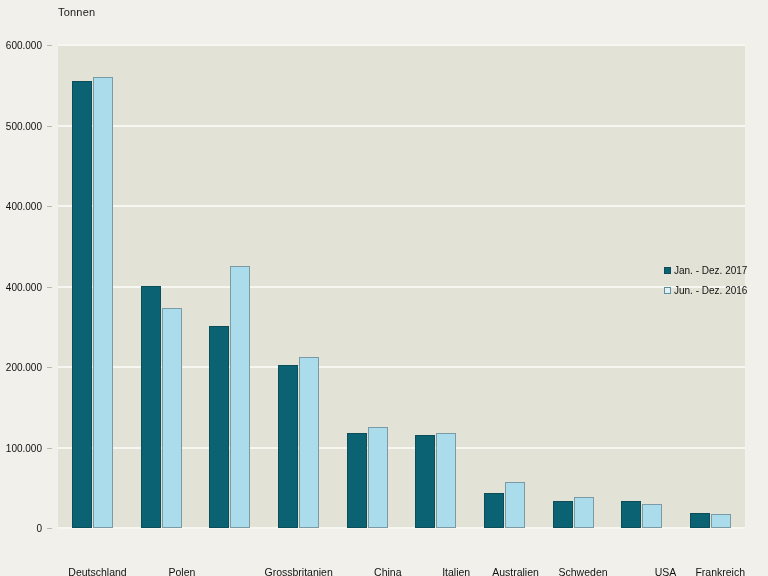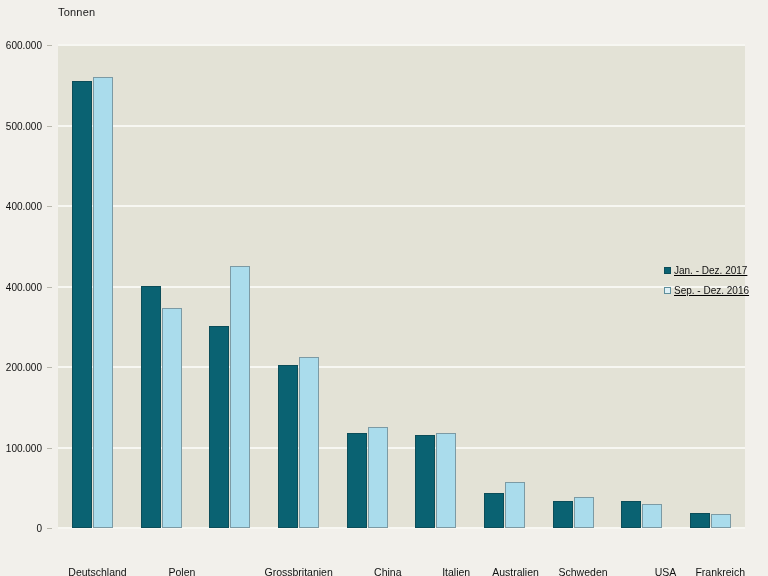--- a/index.html
+++ b/index.html
@@ -119,21 +119,20 @@
     position: absolute;
     left: 664px;
     top: 260px;
     width: 100px;
   }
   .legend-item {
     display: flex;
     align-items: center;
     height: 20px;
     white-space: nowrap;
-    text-decoration: underline;
   }
   .legend-swatch {
     width: 7px;
     height: 7px;
     margin-right: 3px;
     box-sizing: border-box;
     flex: 0 0 auto;
   }
   .legend-swatch.s2017 {
     background: #0a6272;
@@ -234,17 +233,17 @@
       <div class="x-tick-label" style="left: 618.3px; width: 68.7px;">Frankreich</div>
     </div>
 
   <div id="legend">
       <div class="legend-item">
         <span class="legend-swatch s2017"></span>
         <span class="legend-label">Jan. - Dez. 2017</span>
       </div>
       <div class="legend-item">
         <span class="legend-swatch s2016"></span>
-        <span class="legend-label">Sep. - Dez. 2016</span>
+        <span class="legend-label">Jun. - Dez. 2016</span>
       </div>
     </div>
 
 </div>
 
 </body></html>

